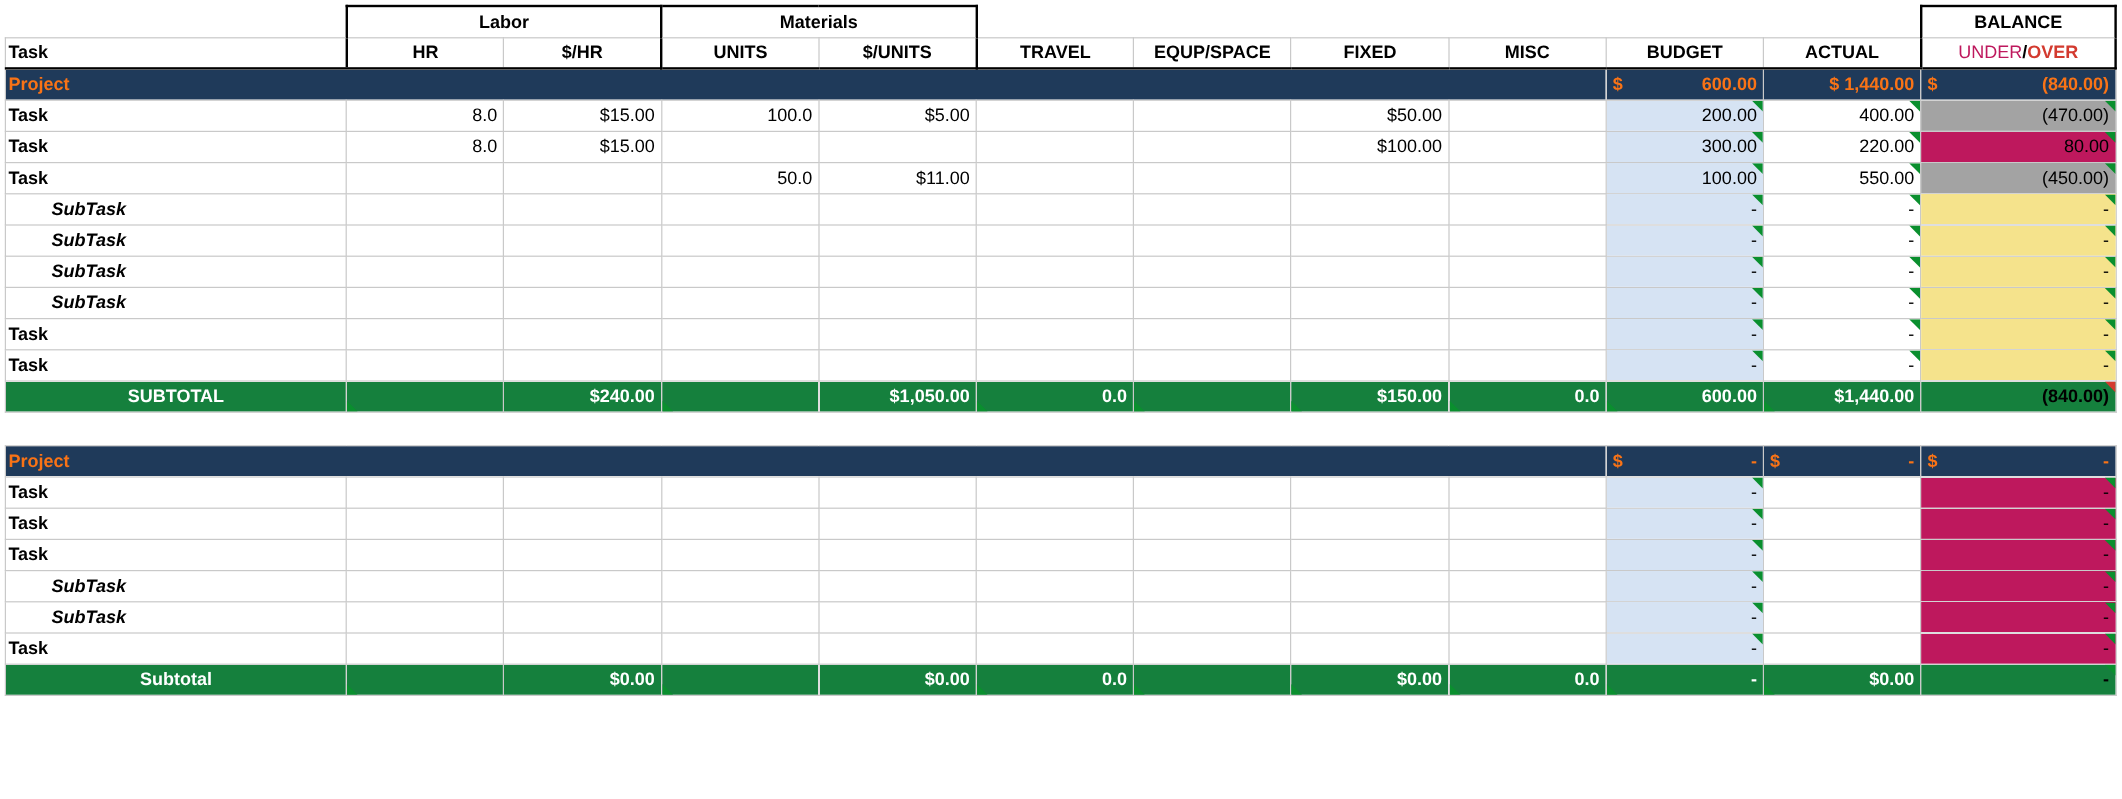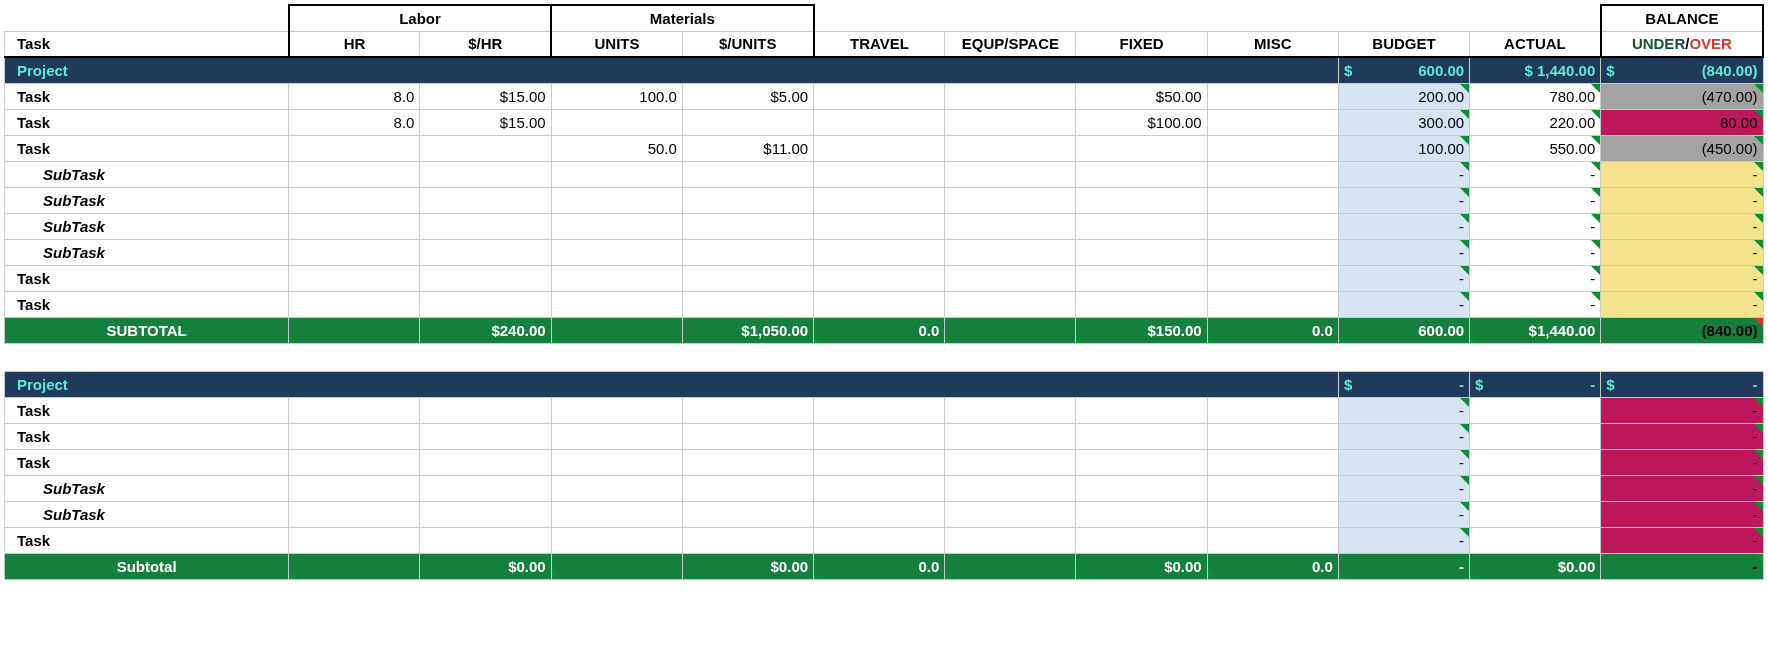--- a/index.html
+++ b/index.html
@@ -15,29 +15,29 @@
   td { border: 1px solid #c9c9c9; height: 26px; padding: 2px 5px; position: relative; overflow: hidden; white-space: nowrap; }
   .no-border { border: none; }
   .bt { border-top: 2px solid #000; }
   .bb { border-bottom: 2px solid #000; }
   .bl { border-left: 2px solid #000; }
   .br { border-right: 2px solid #000; }
   .bold { font-weight: 700; }
   .ital { font-style: italic; }
   .center { text-align: center; }
   .right { text-align: right; }
-  .indent1 { padding-left: 12px; }
+  .indent1 { padding-left: 2px; }
   .indent2 { padding-left: 38px; }
-  .dark { background: #1f3a5a; color: #5eead4; }
+  .dark { background: #1f3a5a; color: #f97316; }
   .blue { background: #15803d; color: #fff; }
   .ltblue { background: #d6e3f3; }
   .red { background: #a3a3a3; }
   .green { background: #be185d; }
   .yellow { background: #f5e38c; }
-  .hdr-green { color: #14532d; font-weight: 700; }
+  .hdr-green { color: #be185d; font-weight: 400; }
   .hdr-red { color: #d33a2f; font-weight: 700; }
   .tri-bl::after { content:""; position:absolute; left:0; bottom:0; width:0; height:0; border-left:9px solid #0a8f2e; border-top:9px solid transparent; }
   .tri-tr::after { content:""; position:absolute; right:0; top:0; width:0; height:0; border-right:9px solid #0a8f2e; border-bottom:9px solid transparent; }
   .tri-tr-red::after { content:""; position:absolute; right:0; top:0; width:0; height:0; border-right:9px solid #d33a2f; border-bottom:9px solid transparent; }
   col.task { width: 15.6%; }
   col.c { width: 7.2%; }
   col.bal { width: 8.9%; }
 </style>
 </head>
 <body>
@@ -100,21 +100,21 @@
         <td class="bold indent1">Task</td>
         <td class="right">8.0</td>
         <td class="right">$15.00</td>
         <td class="right">100.0</td>
         <td class="right">$5.00</td>
         <td class="right"></td>
         <td class="right"></td>
         <td class="right">$50.00</td>
         <td class="right"></td>
         <td class="right ltblue tri-tr">200.00</td>
-        <td class="right tri-tr">780.00</td>
+        <td class="right tri-tr">400.00</td>
         <td class="right red tri-tr">(470.00)</td>
       </tr>
       <tr>
         <td class="bold indent1">Task</td>
         <td class="right">8.0</td>
         <td class="right">$15.00</td>
         <td class="right"></td>
         <td class="right"></td>
         <td class="right"></td>
         <td class="right"></td>

